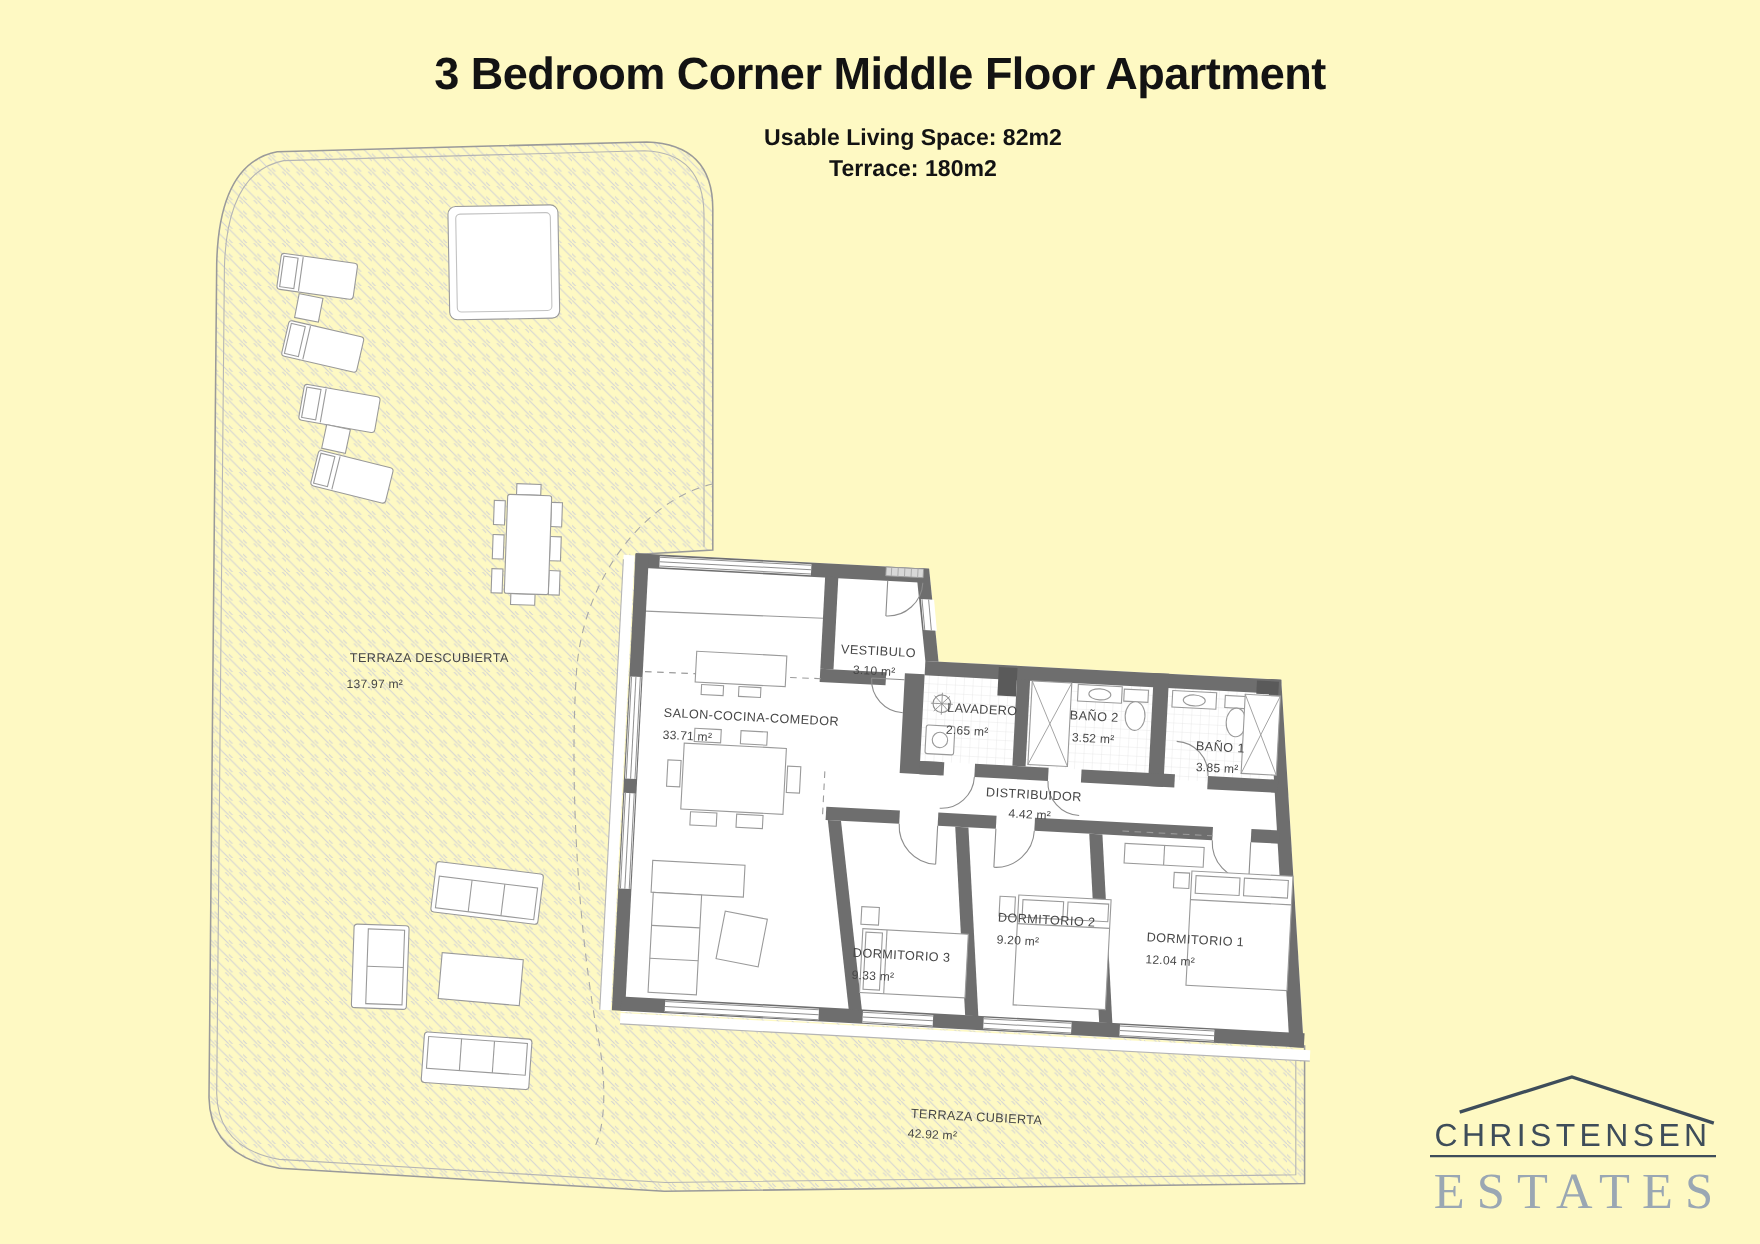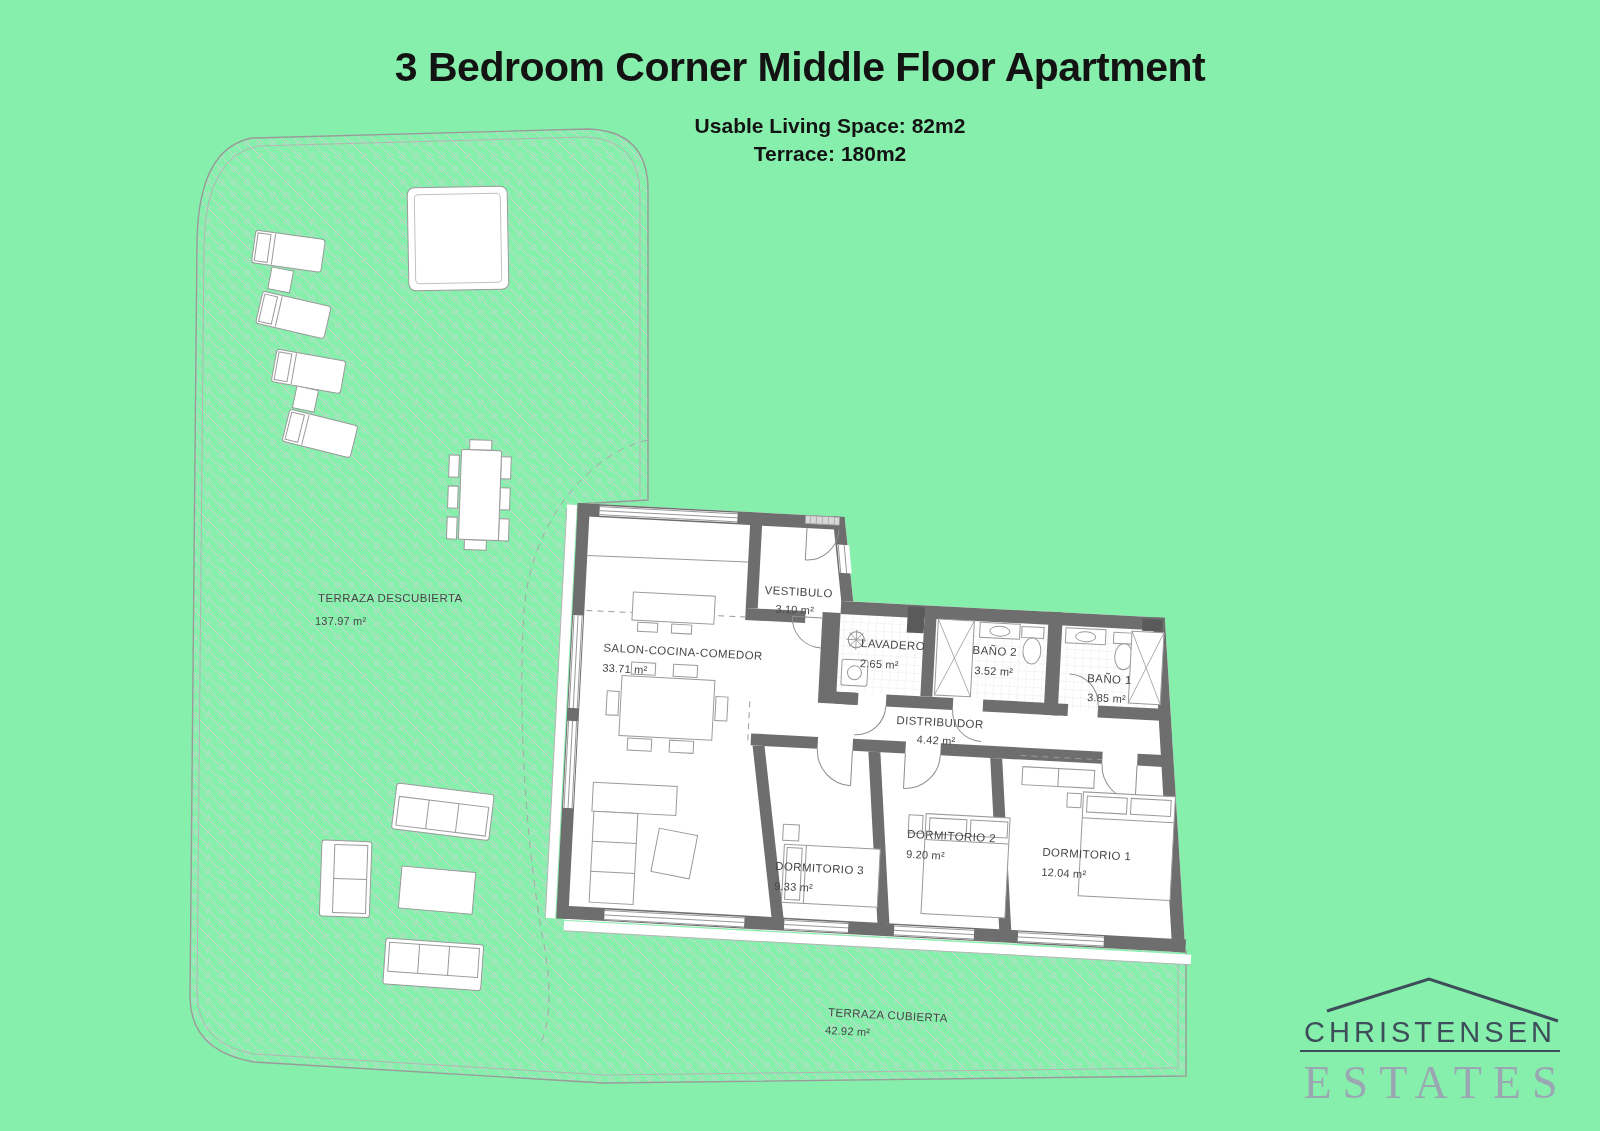--- a/index.html
+++ b/index.html
@@ -1,16 +1,16 @@
 <!DOCTYPE html>
 <html><head>
 <meta charset="utf-8">
 <style>
   html,body{margin:0;padding:0;background:#ffffff;}
-  .page{position:relative;width:1600px;height:1131px;background:#86efac;overflow:hidden;
+  .page{position:relative;width:1600px;height:1131px;background:#fef9c3;overflow:hidden;
         font-family:"Liberation Sans", sans-serif;}
   .hdr{position:absolute;top:44px;left:0;width:1600px;text-align:center;color:#131313;}
   .hdr h1{margin:0;font-size:41px;font-weight:800;letter-spacing:-0.5px;color:#131313;}
   .sub{position:absolute;top:112px;left:30px;width:1600px;text-align:center;color:#131313;}
   .sub div{font-size:21px;font-weight:700;line-height:28px;}
   svg{position:absolute;left:0;top:0;}
   svg text{fill:#474747;}
   .roomlbl{font-size:11.5px;letter-spacing:0.4px;}
   .arealbl{font-size:11px;letter-spacing:0.2px;}
   .logoname{font-size:29px;letter-spacing:4px;fill:#3e4d5a;font-weight:400;}

